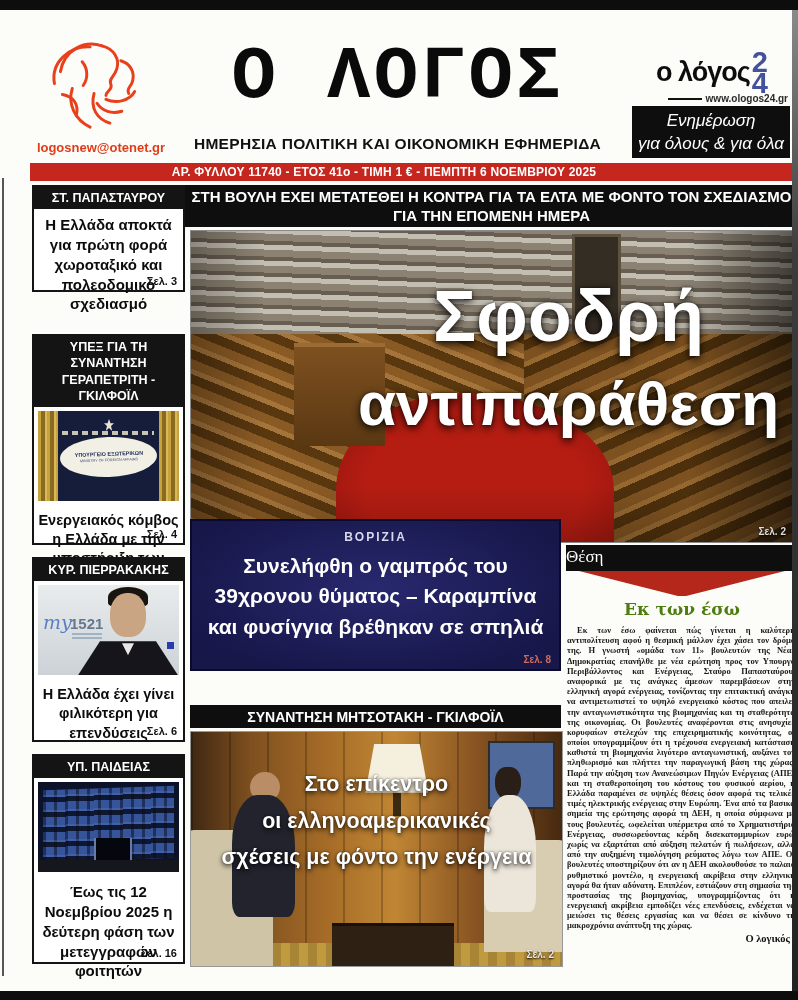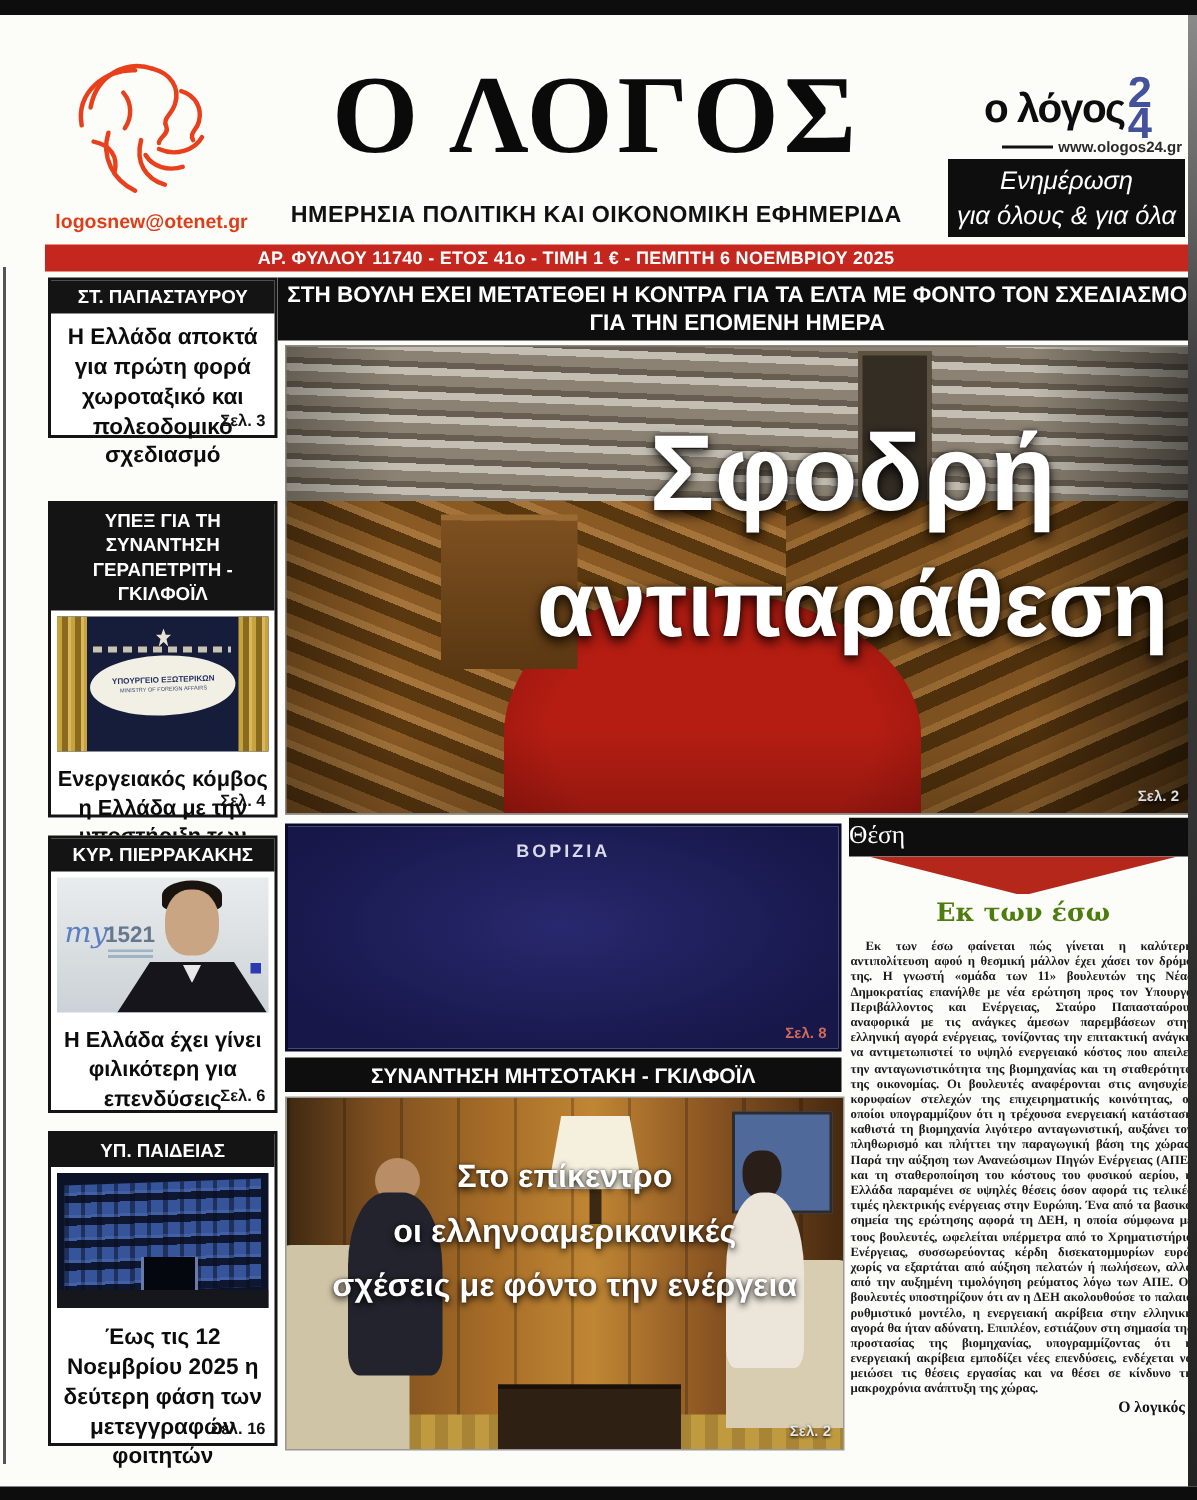--- a/index.html
+++ b/index.html
@@ -11,21 +11,21 @@
   .strip-bottom { position:absolute; left:0; top:991px; width:100%; height:9px; background:#0d0d0d; }
   .edge-right   { position:absolute; right:0; top:10px; width:6px; height:981px;
                   background:linear-gradient(180deg,#8a8a8a,#3c3c3c 25%,#232323); }
   .edge-left    { position:absolute; left:2px; top:178px; width:2px; height:798px; background:#555; }
 
   
   .logo-art   { position:absolute; left:42px; top:34px; width:120px; height:104px; }
   .logo-email { position:absolute; left:18px; top:140px; width:166px; text-align:center;
                 color:#e03c18; font-weight:bold; font-size:13px; }
   .masthead-title { position:absolute; left:185px; top:30px; width:425px; text-align:center;
-                font-family:Liberation Serif, serif; font-weight:bold; font-size:74px;
+                font-family:Liberation Mono, monospace; font-weight:bold; font-size:74px;
                 letter-spacing:3px; line-height:1.28; color:#0a0a0a; }
   .masthead-sub   { position:absolute; left:185px; top:135px; width:425px; text-align:center;
                 font-weight:bold; font-size:15.5px; letter-spacing:.3px; }
 
   .weblogo { position:absolute; left:636px; top:52px; width:152px; text-align:center; white-space:nowrap; }
   .weblogo-text { font-weight:bold; font-size:27px; color:#0d0d0d; letter-spacing:-1px; vertical-align:middle; }
   .weblogo-num  { display:inline-flex; flex-direction:column; align-items:flex-end; color:#44519b;
                   font-weight:bold; font-size:29px; line-height:.72; margin-left:2px; vertical-align:middle; }
   .weblogo-url  { position:absolute; left:636px; top:93px; width:152px; text-align:right;
                   font-size:10px; font-weight:bold; color:#2a2a2a; }
@@ -120,21 +120,21 @@
         background:linear-gradient(90deg, rgba(0,0,0,.28) 0, transparent 12%, transparent 82%, rgba(0,0,0,.55) 100%),
                    linear-gradient(0deg, rgba(0,0,0,.18) 0, transparent 18%); }
   .lead-head { position:absolute; left:150px; top:46px; width:455px; text-align:center; color:#fff;
                font-weight:bold; text-shadow:0 3px 8px rgba(0,0,0,.85), 0 0 3px rgba(0,0,0,.6); }
   .lead-h1 { font-size:72px; line-height:1.1; }
   .lead-h2 { font-size:62px; line-height:1.1; margin-top:14px; }
   .lead-page { position:absolute; right:10px; bottom:5px; color:#ddd; font-size:10px; font-weight:bold;
                text-shadow:0 1px 2px #000; }
 
   
-  .vorizia { position:absolute; left:190px; top:549px; width:371px; height:152px;
+  .vorizia { position:absolute; left:190px; top:519px; width:371px; height:152px;
              background:radial-gradient(ellipse at 50% 45%, #28286e 0%, #17174a 80%);
              border:2px solid #0a0a2e; box-sizing:border-box; text-align:center; }
   .vorizia-kicker { margin-top:9px; font-size:12px; font-weight:bold; letter-spacing:2px; color:#d9d9ec; }
   .vorizia-headline { margin:7px 12px 0; font-size:21px; font-weight:bold; line-height:1.45; color:#fff; }
   .vorizia-page { position:absolute; right:8px; bottom:4px; color:#cf6b5e; font-size:10px; font-weight:bold; }
 
   
   .meeting-bar { position:absolute; left:190px; top:705px; width:371px; height:23px; background:#0e0e0e;
                  color:#fff; font-weight:bold; font-size:14px; display:flex; align-items:center; justify-content:center; }
   .meeting-photo { position:absolute; left:190px; top:731px; width:371px; height:234px;
@@ -277,20 +277,21 @@
     <div class="pp-vignette"></div>
     <div class="lead-head">
       <div class="lead-h1">Σφοδρή</div>
       <div class="lead-h2">αντιπαράθεση</div>
     </div>
     <div class="lead-page">Σελ. 2</div>
   </div>
 
   <div class="vorizia">
     <div class="vorizia-kicker">ΒΟΡΙΖΙΑ</div>
+    <div class="vorizia-headline">Συνελήφθη ο γαμπρός του 39χρονου θύματος – Καραμπίνα και φυσίγγια βρέθηκαν σε σπηλιά</div>
     <div class="vorizia-page">Σελ. 8</div>
   </div>
 
   <div class="meeting-bar">ΣΥΝΑΝΤΗΣΗ ΜΗΤΣΟΤΑΚΗ - ΓΚΙΛΦΟΪΛ</div>
   <div class="meeting-photo">
     <div class="mp-panels"></div>
     <div class="mp-floor"></div>
     <div class="mp-lamp"></div>
     <div class="mp-lampstem"></div>
     <div class="mp-art"></div>

